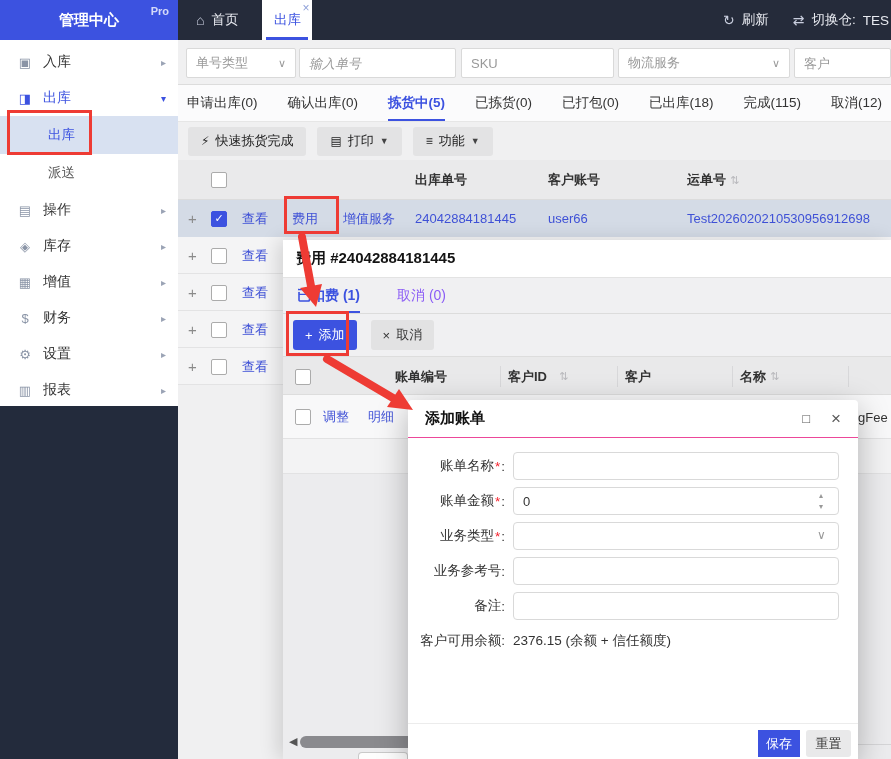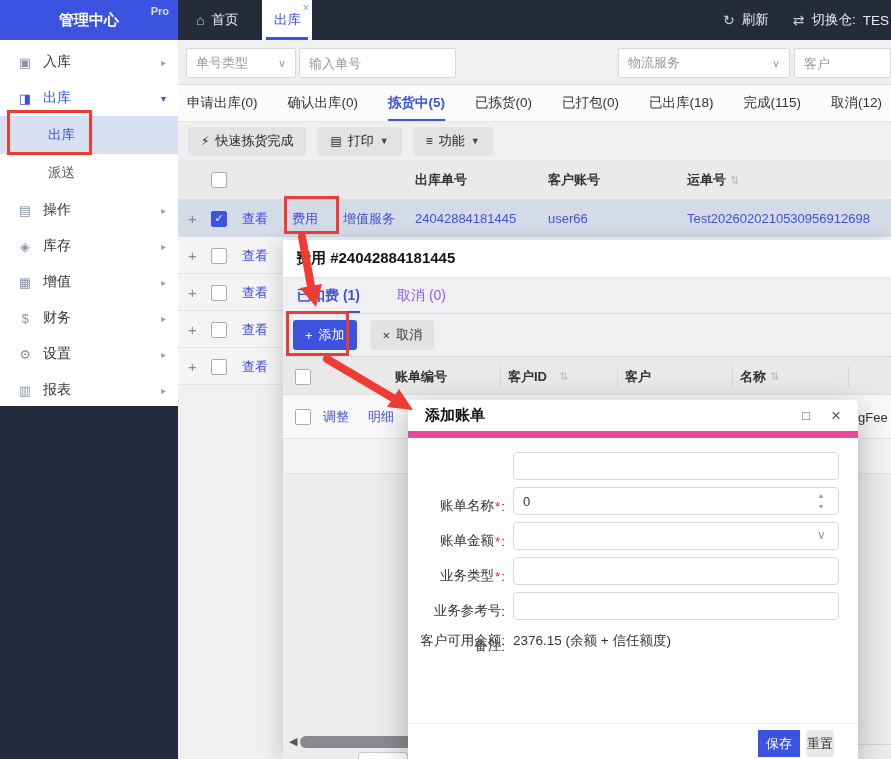--- a/index.html
+++ b/index.html
@@ -109,44 +109,44 @@
   .fee-scroll-thumb { position:absolute; left:17px; bottom:11px; width:390px; height:12px;
                       background:#8a8a8e; border-radius:6px; z-index:11; cursor:pointer; }
   .fee-partial-btn { position:absolute; left:75px; bottom:0; width:50px; height:7px; background:#fdfdfd;
                      border:1px solid #c9c9c9; border-bottom:none; border-radius:4px 4px 0 0; z-index:11; }
   .fee-footer-line { position:absolute; right:0; bottom:14px; width:33px; border-top:1px solid #d5d5d7; }
 
   
   .bill-modal { position:absolute; left:408px; top:400px; width:450px; height:359px; background:#fff;
                 z-index:20; border-radius:4px 4px 0 0; box-shadow:0 8px 32px rgba(0,0,0,.28); }
   .bill-header { height:38px; display:flex; align-items:center; padding:0 17px;
-                 border-bottom:7px solid #ec4899; }
+                 border-bottom:1px solid #ec4899; }
   .bill-title { font-weight:bold; font-size:15px; color:#111; }
   .bill-icons { margin-left:auto; display:flex; align-items:center; gap:21px; color:#595959; }
   .bill-icons .maxi { font-size:13px; cursor:pointer; }
   .bill-icons .closei { font-size:17px; cursor:pointer; }
   .frow { position:absolute; left:0; width:450px; height:28px; }
   .flabel { position:absolute; left:0; top:0; width:97px; height:28px; display:flex;
-            align-items:center; justify-content:flex-end; font-size:13.5px; color:#333;margin-top:40px; }
+            align-items:center; justify-content:flex-end; font-size:13.5px; color:#333; }
   .req { color:#f5222d; margin:0 1px; }
   .finput { position:absolute; left:105px; top:0; width:326px; height:28px; border:1px solid #d9d9d9;
             border-radius:4px; font-size:13px; color:#333; padding:0 9px; background:#fff; }
   .finput::placeholder { color:#bbb; }
   .fselect { position:absolute; left:105px; top:0; width:326px; height:28px; border:1px solid #d9d9d9;
              border-radius:4px; background:#fff; cursor:pointer; }
   .spin { position:absolute; left:411px; top:3px; display:flex; flex-direction:column;
           align-items:center; color:#999; font-size:8px; line-height:11px; cursor:pointer; }
   .selchev { position:absolute; left:409px; top:6px; color:#999; font-size:12px; }
   .balance-label { position:absolute; left:0; top:232px; width:97px; text-align:right;
                    font-size:13.5px; color:#333; }
   .balance-value { position:absolute; left:105px; top:232px; font-size:13.5px; color:#333; }
   .bill-footer { position:absolute; left:0; right:0; top:323px; height:36px; border-top:1px solid #ececec; }
   .btn-save { position:absolute; left:350px; top:6px; width:42px; height:27px; background:#3c52e0;
               color:#fff; border:none; border-radius:0; font-size:13px; cursor:pointer; }
-  .btn-reset { position:absolute; left:398px; top:6px; width:28px; height:27px; background:#e9e9ea;
+  .btn-reset { position:absolute; left:398px; top:6px; width:45px; height:27px; background:#e9e9ea;
                color:#333; border:none; border-radius:3px; font-size:13px; cursor:pointer; }
 
   
   .ann-box { position:absolute; border:3px solid #ee3b34; z-index:40; pointer-events:none; }
   .ann-svg { position:absolute; left:0; top:0; z-index:41; pointer-events:none; }
 </style>
 </head>
 <body>
 
 <div class="screen">
@@ -228,21 +228,22 @@
         <span>TES</span>
       </span>
     </div>
   </header>
 
   <div class="filterbar">
     <div class="f-select" style="left:8px;width:110px;">
       <span>单号类型</span>
       <span class="chev">∨</span>
     </div>
-    <input class="f-input" style="left: 121px; width: 157px;" placeholder="输入单号">
+    <input class="f-input" style="left: 121px; width: 157px; font-style: italic;" placeholder="输入单号">
+    <input class="f-input" style="left: 283px; width: 153px;" placeholder="SKU">
     <div class="f-select" style="left:440px;width:172px;">
       <span>物流服务</span>
       <span class="chev">∨</span>
     </div>
     <input class="f-input" style="left: 616px; width: 97px;" placeholder="客户">
   </div>
 
   <div class="statusbar">
     <span class="stab">申请出库(0)</span>
     <span class="stab">确认出库(0)</span>

